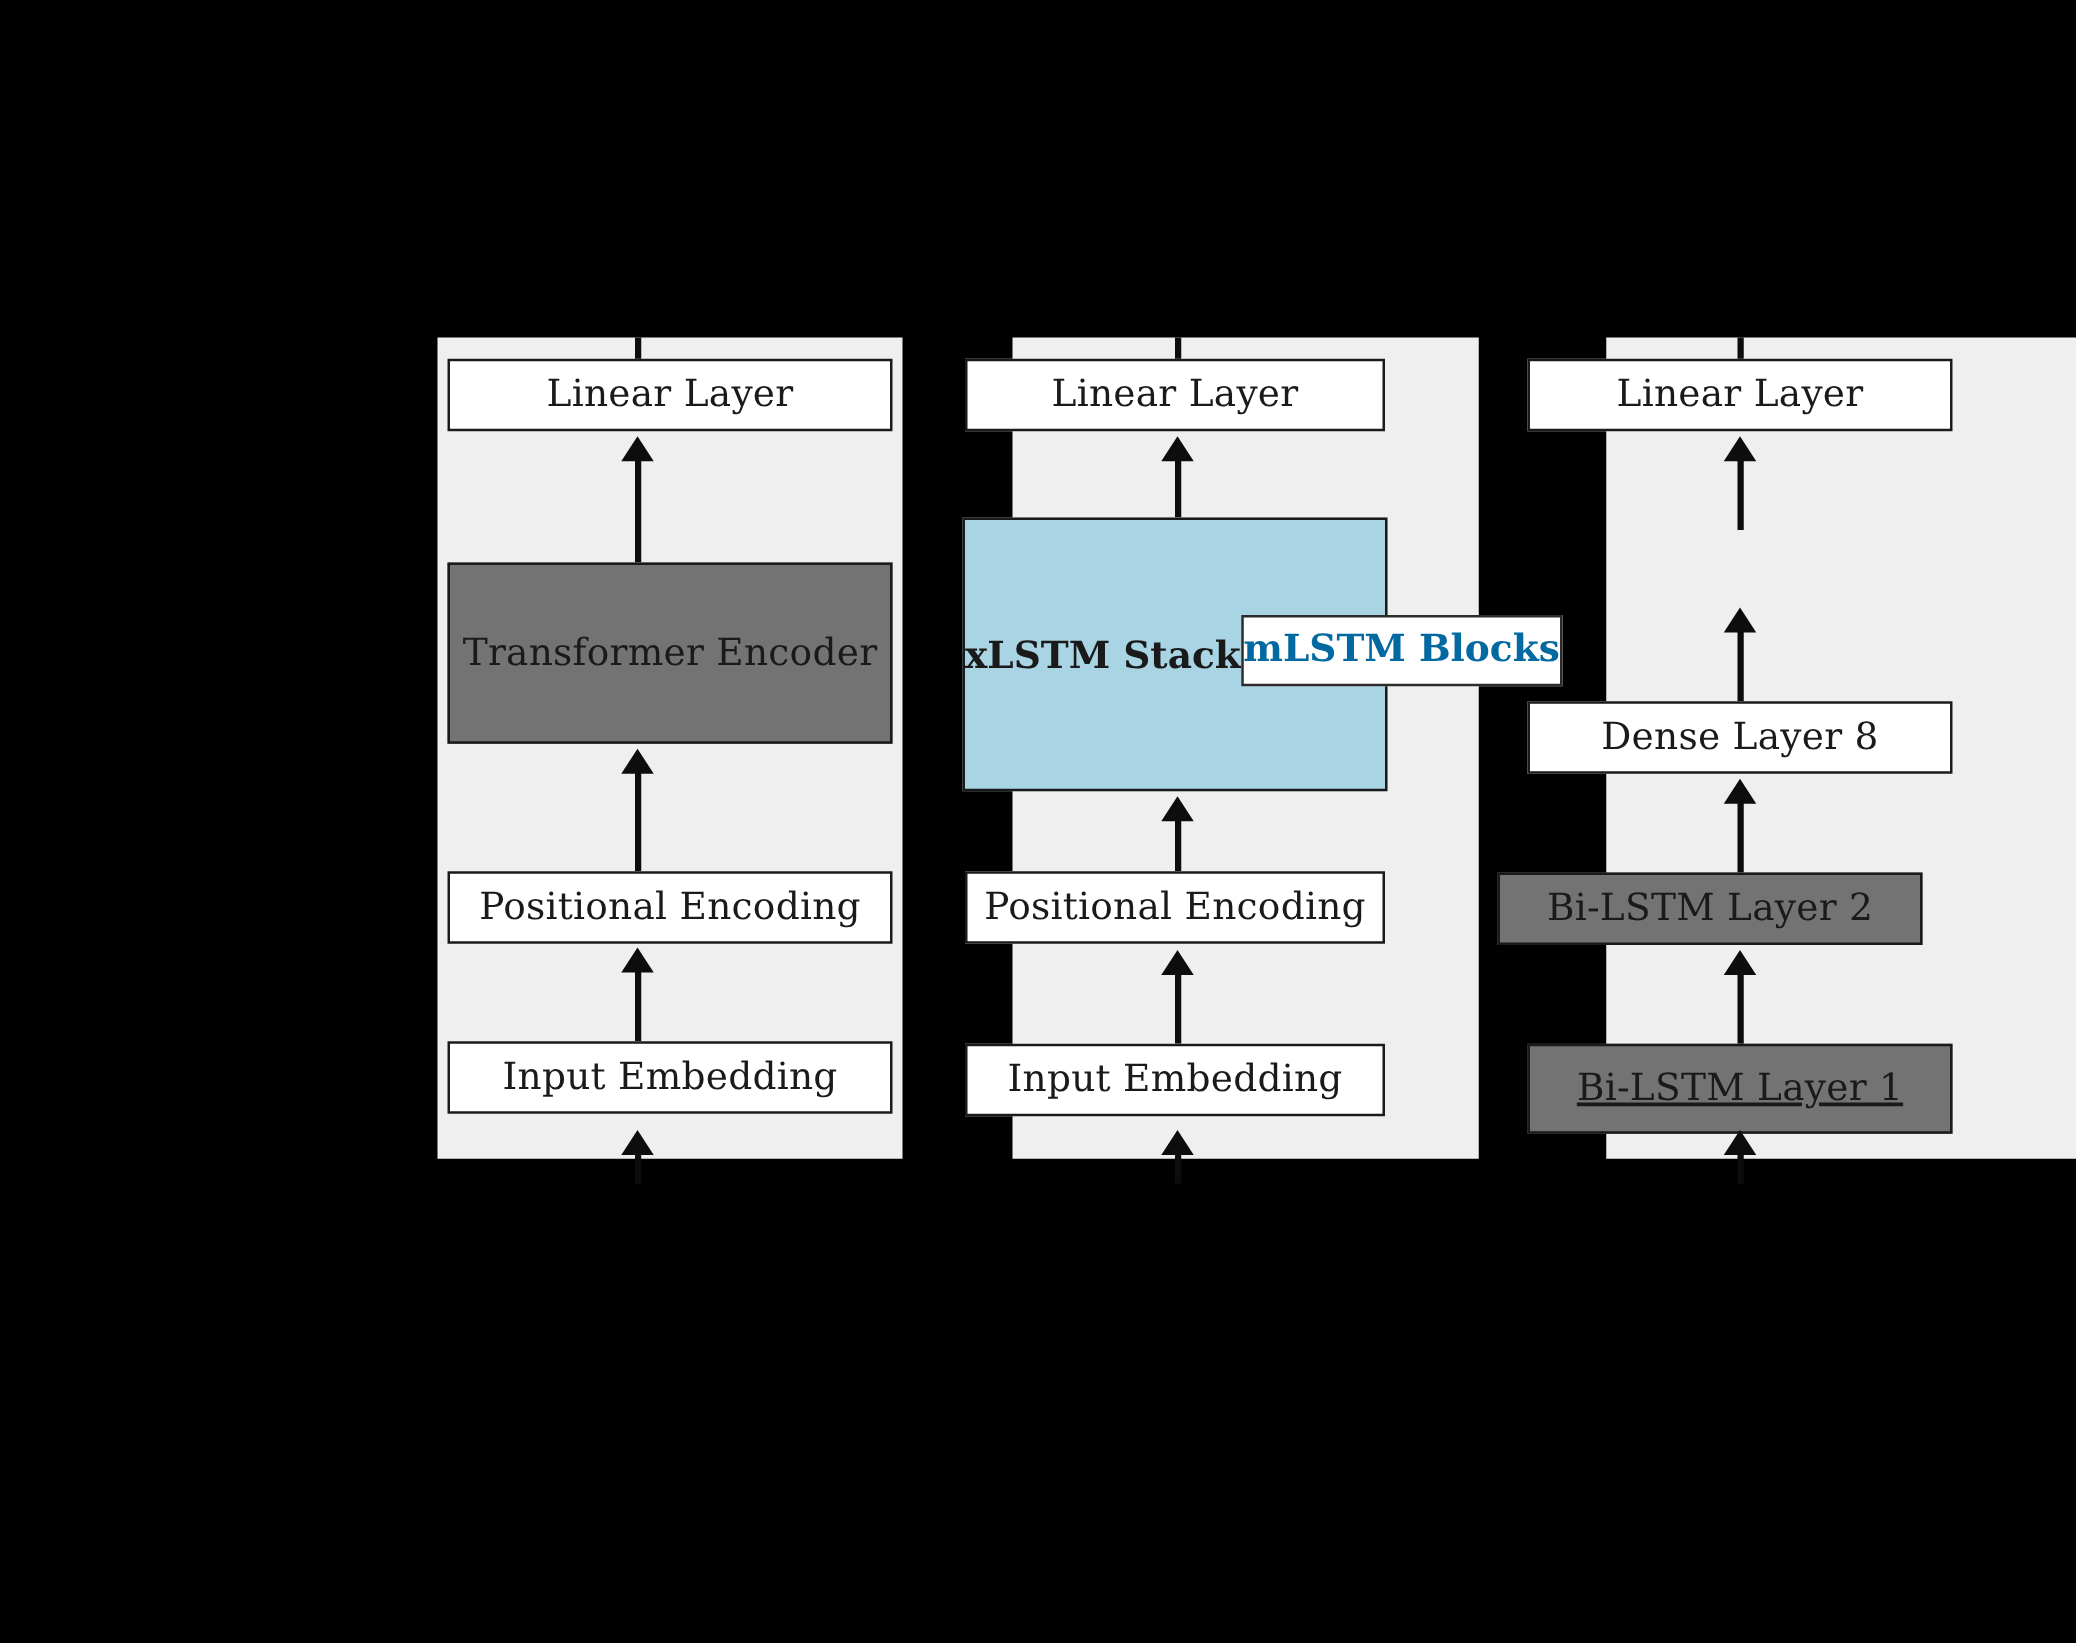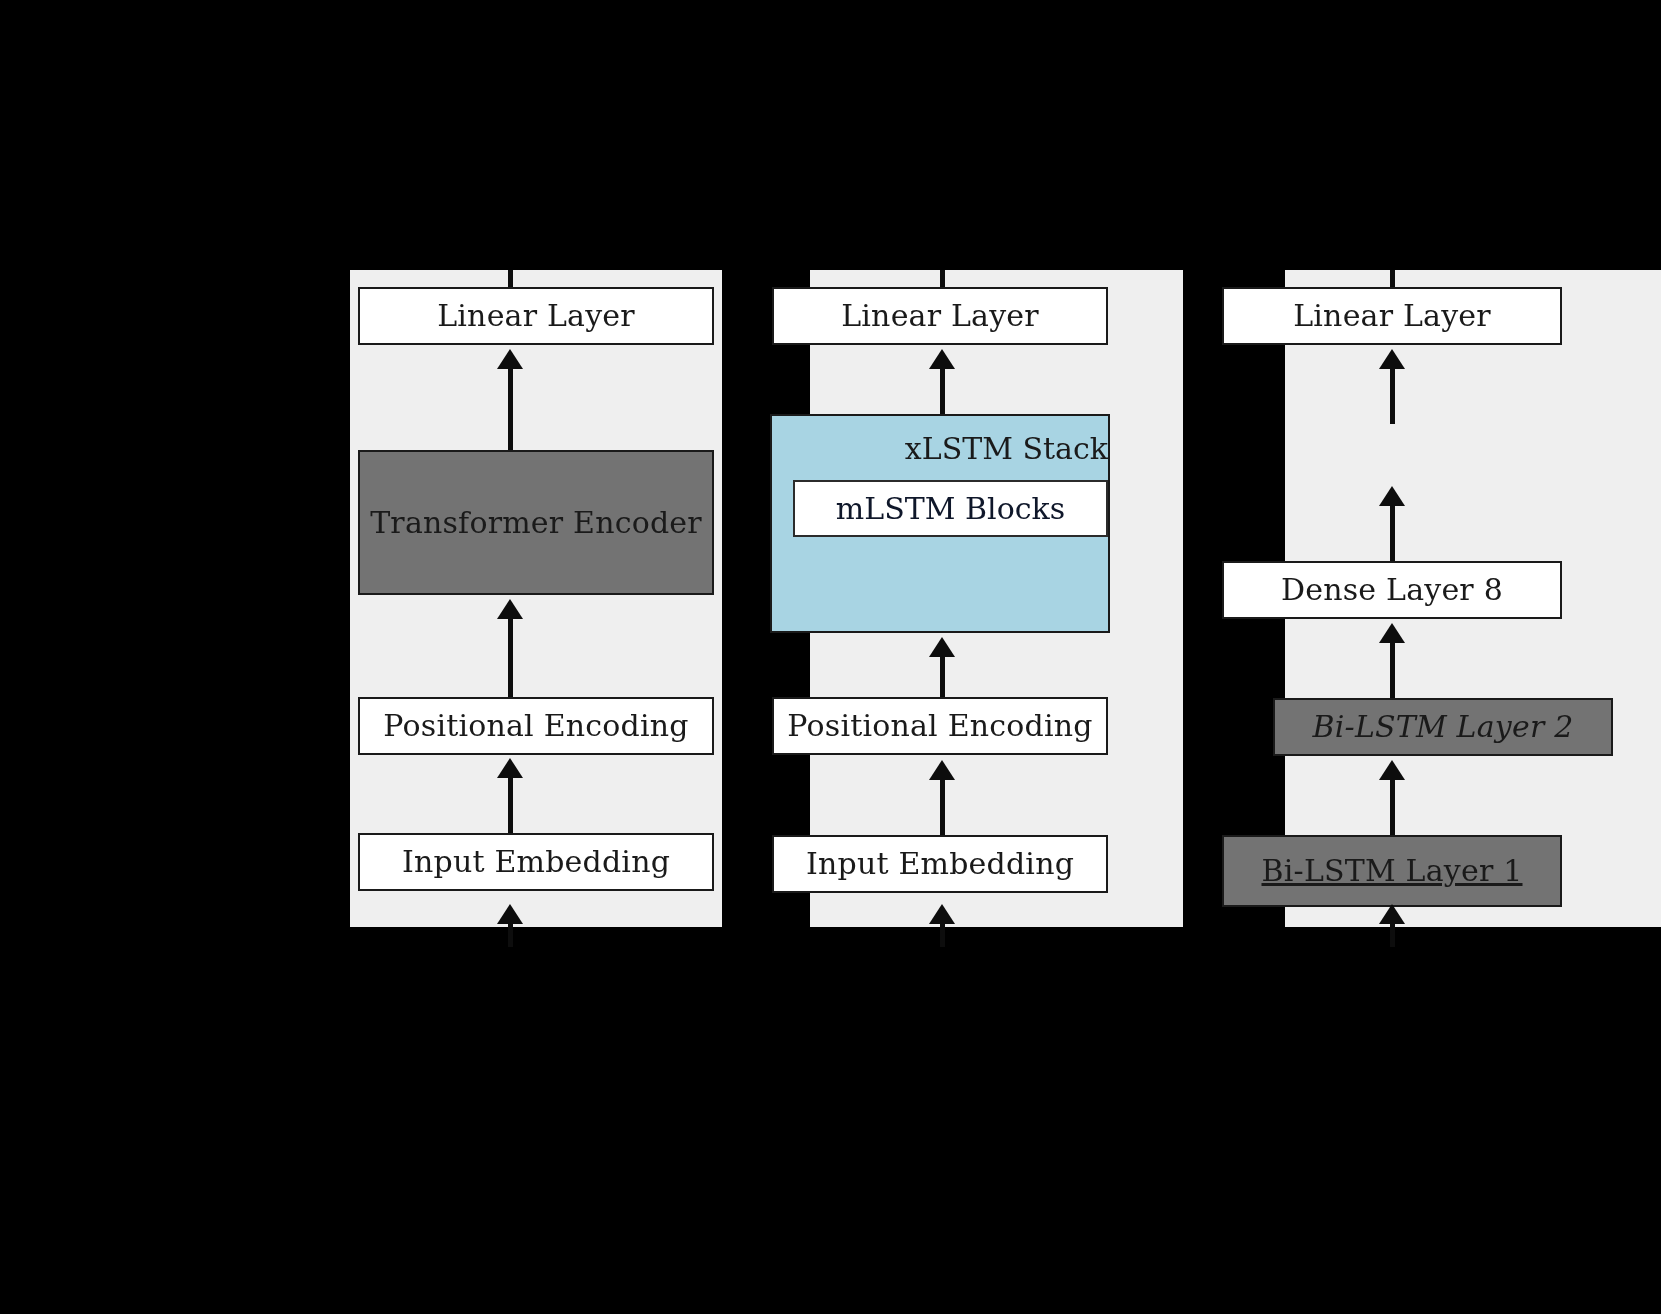--- a/index.html
+++ b/index.html
@@ -39,36 +39,37 @@
   }
   .box.blue{background:#737373;}
 
   
   .stack{
     position:absolute;
     box-sizing:border-box;
     border:2.6px solid #1a1a1a;
     background:#a8d4e3;
     display:flex;
-    flex-direction:column;
-    align-items:flex-end;
+    flex-direction:row;
+    align-items:center;
+    font-weight:bold;
   }
   .stack-title{
     color:#1a1a1a;
     font-size:30px;
     line-height:1;
     white-space:nowrap;
     padding-top:18px;
     padding-bottom:16px;
   }
   .sub-box{
     box-sizing:border-box;
     border:2.2px solid #2b2b2b;
     background:#ffffff;
-    color:#0f172a;
+    color:#0369a1;
     font-size:30px;
     line-height:1;
     white-space:nowrap;
     display:flex;align-items:center;justify-content:center;
     height:57px;
     margin-bottom:7px;
   }
 
   
   .arrow{position:absolute;width:5px;background:#0d0d0d;}
@@ -148,21 +149,21 @@
 
 
   <div class="arrow" style="left:1390px;top:470px;height:58px;"></div>
   <div class="arrowhead" style="left:1379px;top:453px;"></div>
 
   <div class="box" style="left:1222px;top:528px;width:340px;height:58px;">Dense Layer 8</div>
 
   <div class="arrow" style="left:1390px;top:607px;height:58px;"></div>
   <div class="arrowhead" style="left:1379px;top:590px;"></div>
 
-  <div class="box blue" style="left:1273px;top:665px;width:340px;height:58px;font-style:italic;">Bi-LSTM Layer 2</div>
+  <div class="box blue" style="left:1198px;top:665px;width:340px;height:58px;">Bi-LSTM Layer 2</div>
 
   <div class="arrow" style="left:1390px;top:744px;height:58px;"></div>
   <div class="arrowhead" style="left:1379px;top:727px;"></div>
 
   <div class="box blue" style="left:1222px;top:802px;width:340px;height:72px;text-decoration:underline;">Bi-LSTM Layer 1</div>
 
   <div class="arrow" style="left:1390px;top:888px;height:26px;"></div>
   <div class="arrowhead" style="left:1379px;top:871px;"></div>
 
 </div>

